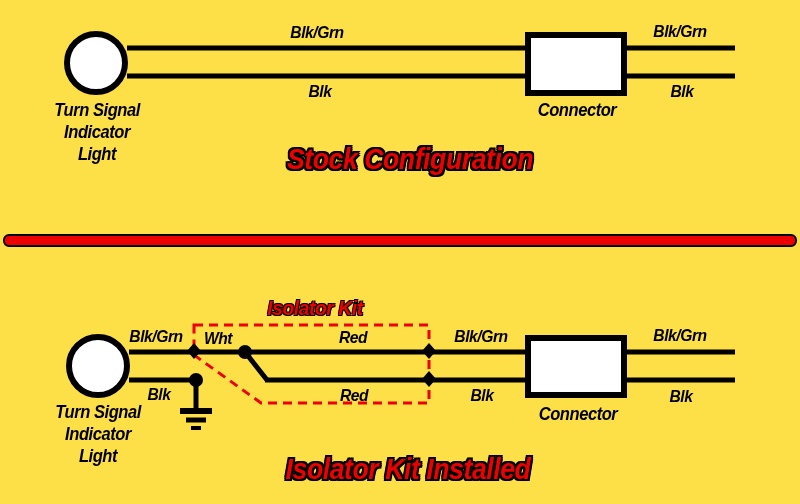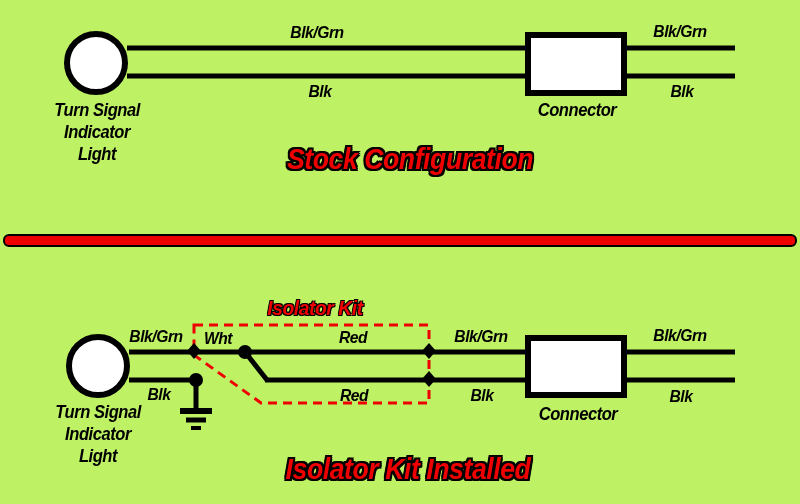--- a/index.html
+++ b/index.html
@@ -1,17 +1,17 @@
 <!DOCTYPE html>
 <html style="--accent: #ee0000;"><head>
 <meta charset="utf-8">
 <style>
   html,body{margin:0;padding:0;background:#fff;}
   #stage{
-    position:relative;width:800px;height:504px;background:#bef264;overflow:hidden;
+    position:relative;width:800px;height:504px;background:#fde047;overflow:hidden;
     font-family:"Liberation Sans",sans-serif;
   }
   #wiring{position:absolute;left:0;top:0;}
   .lbl{
     position:absolute;transform:translateX(-50%) scaleX(.92);
     font-weight:bold;font-style:italic;font-size:17px;color:#000;
     white-space:nowrap;letter-spacing:-.5px;line-height:1;
   }
   .sub{
     position:absolute;transform:translateX(-50%) scaleX(.92);

